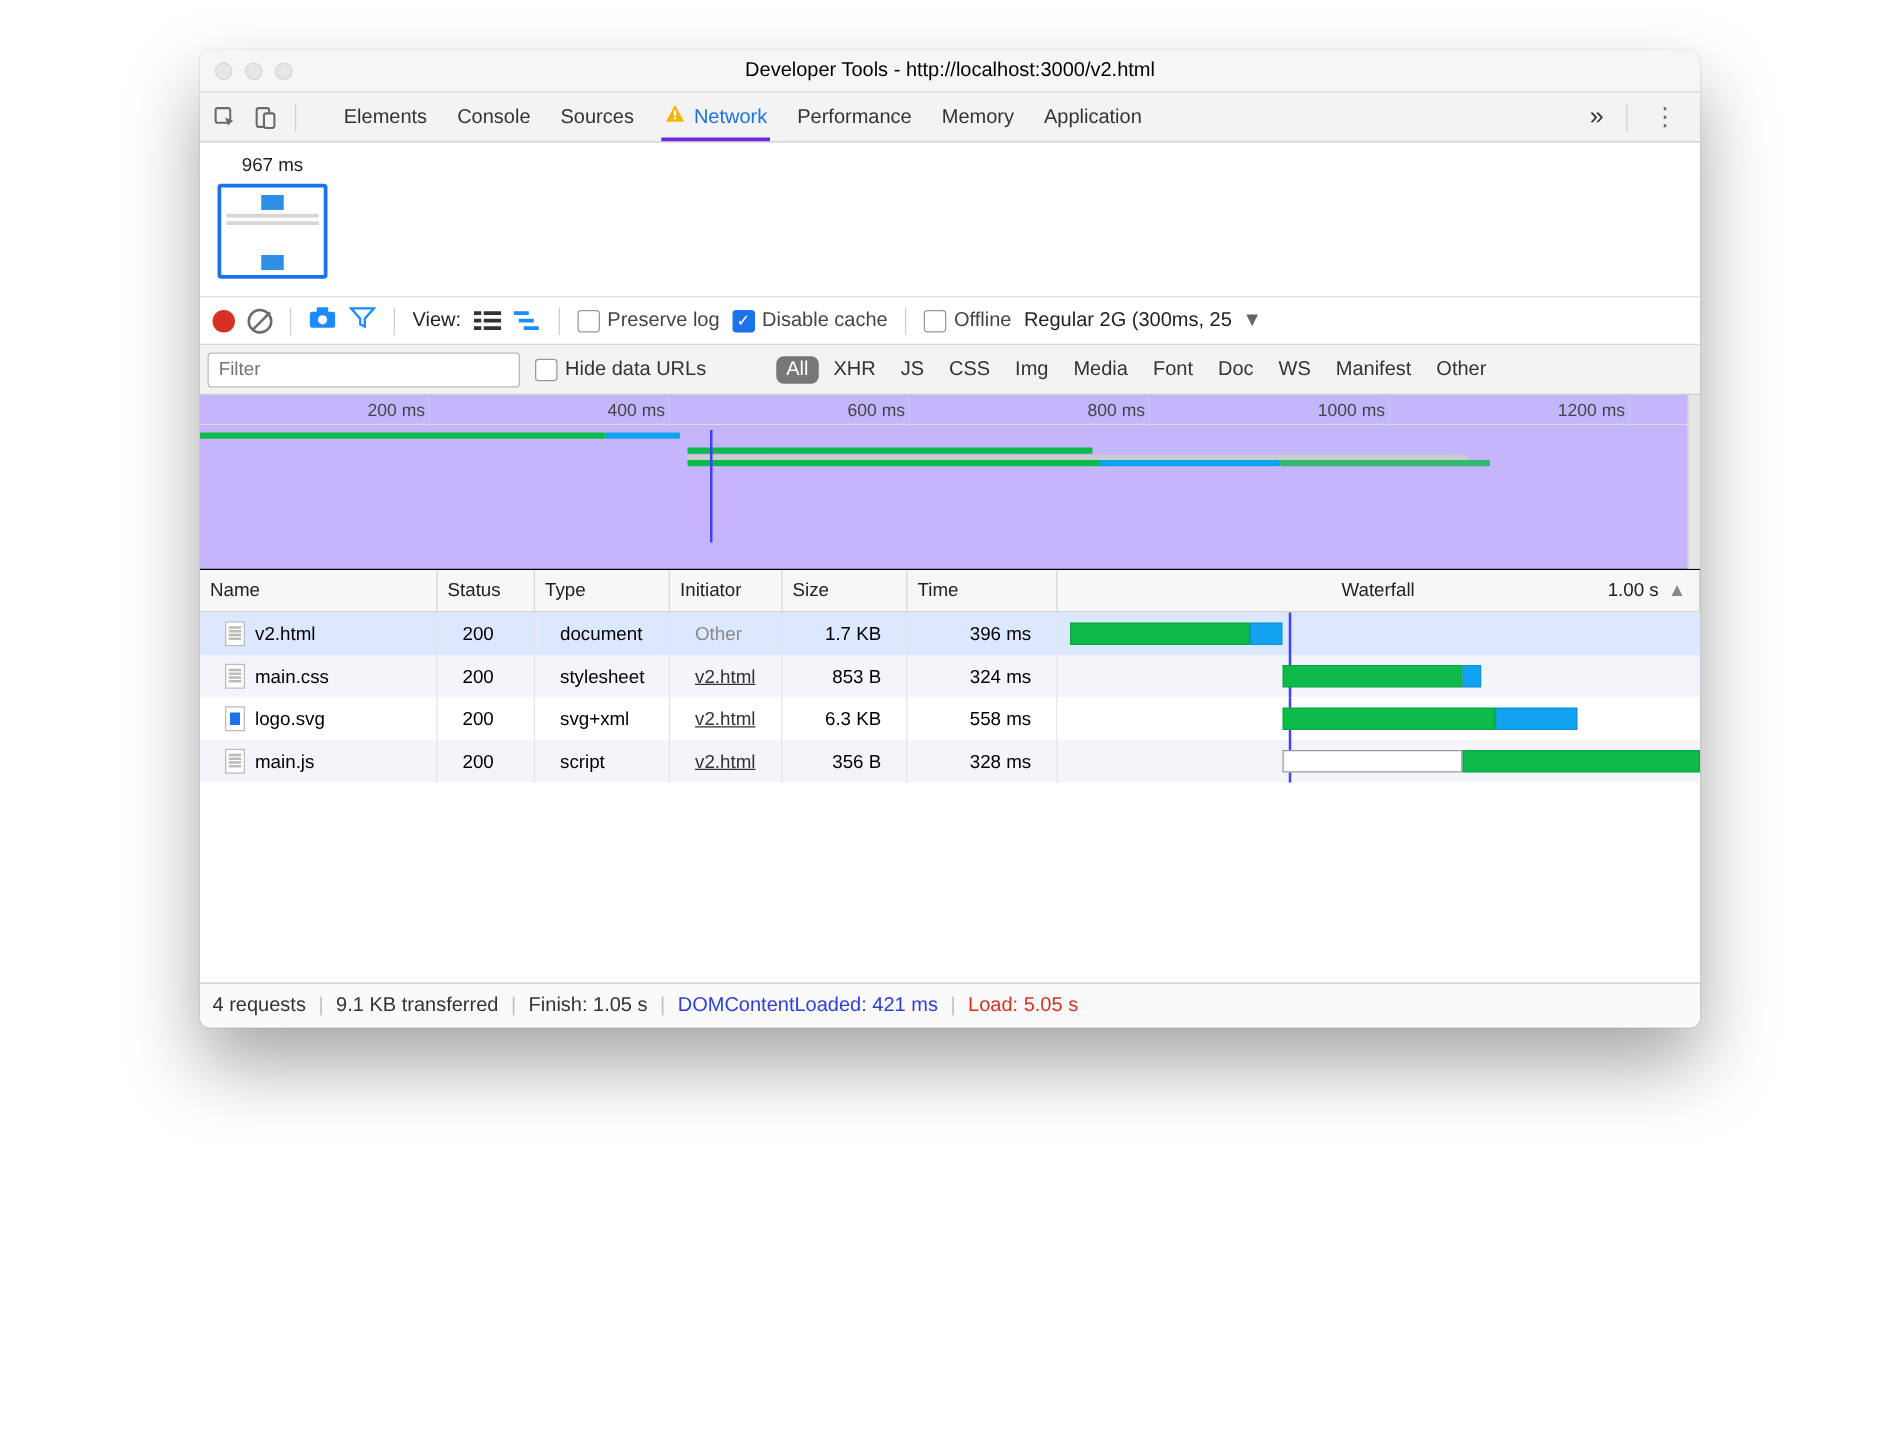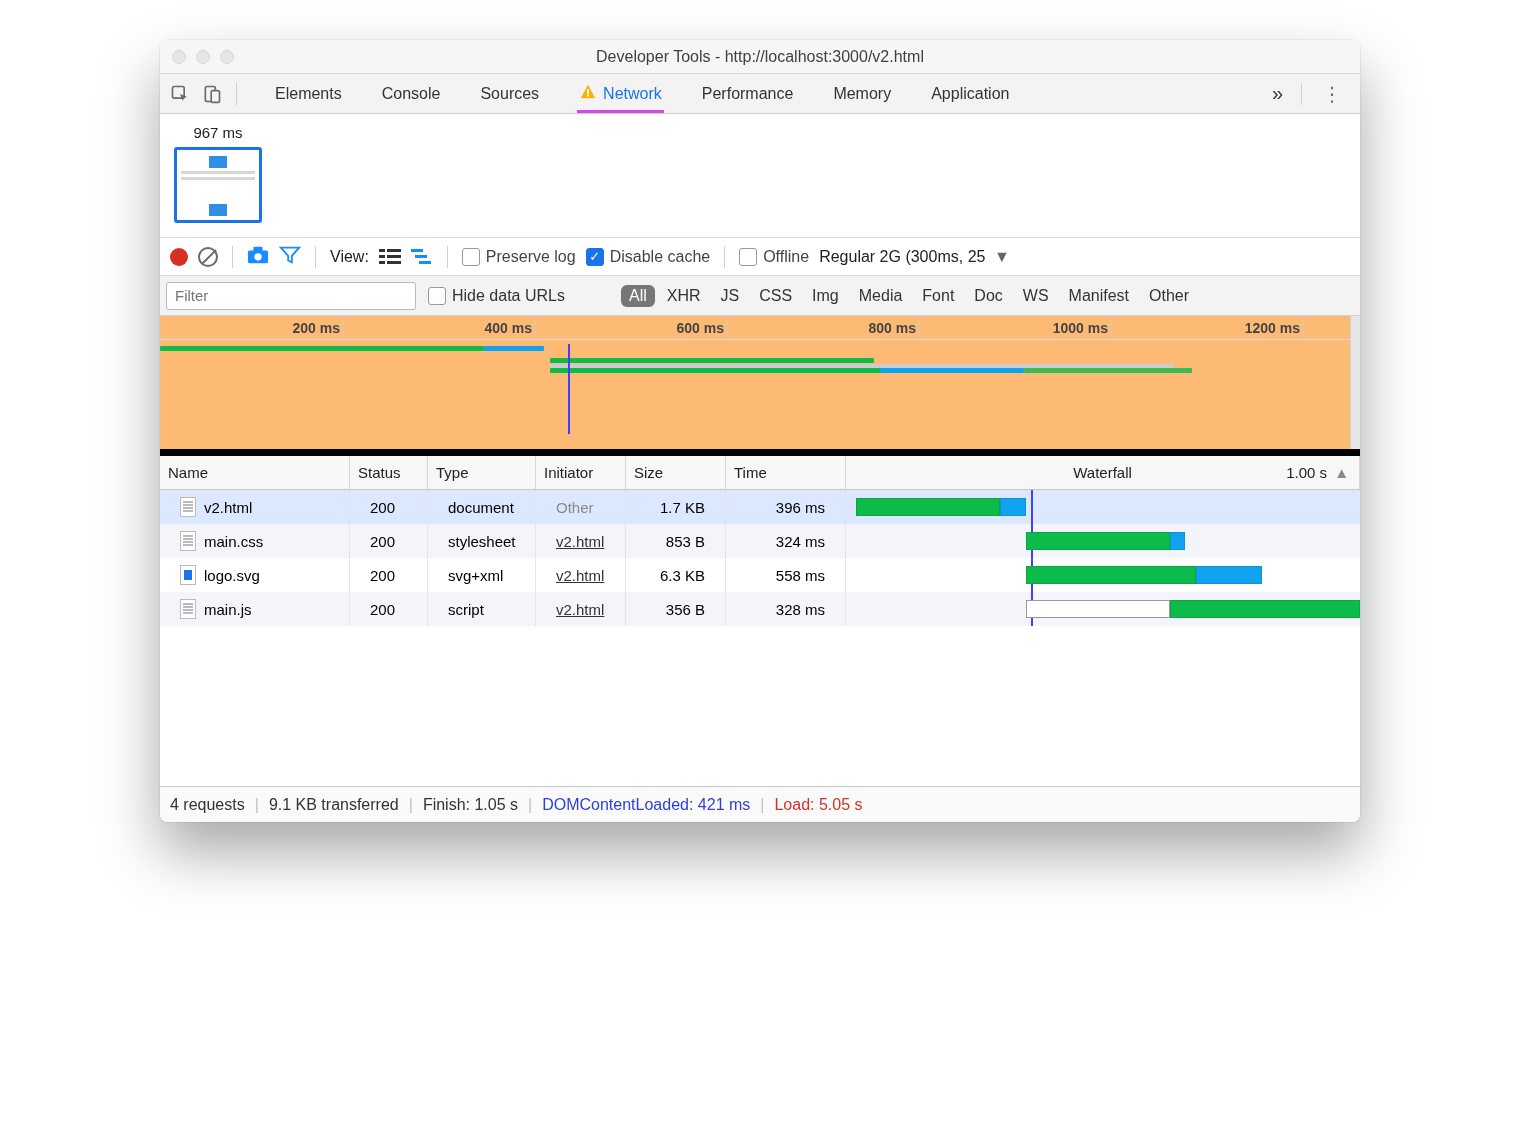--- a/index.html
+++ b/index.html
@@ -37,56 +37,56 @@
     position: absolute;
     left: 12px;
   }
   .traffic span {
     width: 14px; height: 14px; border-radius: 50%;
     background: #e6e6e6; border: 1px solid #d7d7d7;
   }
   .titlebar .title {
     flex: 1;
     text-align: center;
-    color: #404040;
+    color: #000000;
     font-size: 16px;
   }
   
   .tabsrow {
     height: 40px;
     background: #f3f3f3;
     border-bottom: 1px solid #cfcfcf;
     display: flex;
     align-items: center;
     padding: 0 8px;
     gap: 8px;
   }
   .inspect-icon, .device-icon {
     width: 24px; height: 24px;
     display: flex; align-items: center; justify-content: center;
     color: #6b6b6b;
   }
   .tabs {
     display: flex;
-    gap: 36px;
+    gap: 20px;
     margin-left: 24px;
     flex: 1;
   }
   .tab {
     color: #333;
     font-size: 16px;
     padding: 8px 2px;
     cursor: pointer;
     display: flex;
     align-items: center;
     gap: 6px;
   }
   .tab.active {
     color: #1a73e8;
-    border-bottom: 3px solid #d946ef;
+    border-bottom: 3px solid #6d28d9;
     padding-bottom: 5px;
   }
   .overflow-chevron {
     color: #333; font-size: 20px; padding: 0 6px;
   }
   .kebab {
     color: #6b6b6b;
     padding: 0 8px;
     font-size: 20px;
     letter-spacing: 2px;
@@ -173,24 +173,23 @@
     border-radius: 6px;
     cursor: pointer;
   }
   .pill.active {
     background: #777; color: #fff;
   }
   .types { display:flex; gap:4px; align-items:center;padding-left:44px; }
   
   .overview {
     height: 140px;
-    background: #fdba74;
-    border-bottom: 7px solid #000000;
+    background: #c4b5fd;
+    border-bottom: 1px solid #000000;
     position: relative;
-    font-weight: bold;
   }
   .overview .ruler {
     height: 24px; border-bottom: 1px solid #ddd; position: relative;
   }
   .overview .tick {
     position:absolute; top:4px; font-size:14px; color:#444;
     transform: translateX(-100%);
   }
   .overview .tick::after {
     content:""; position:absolute; right:-4px; top:-4px;

